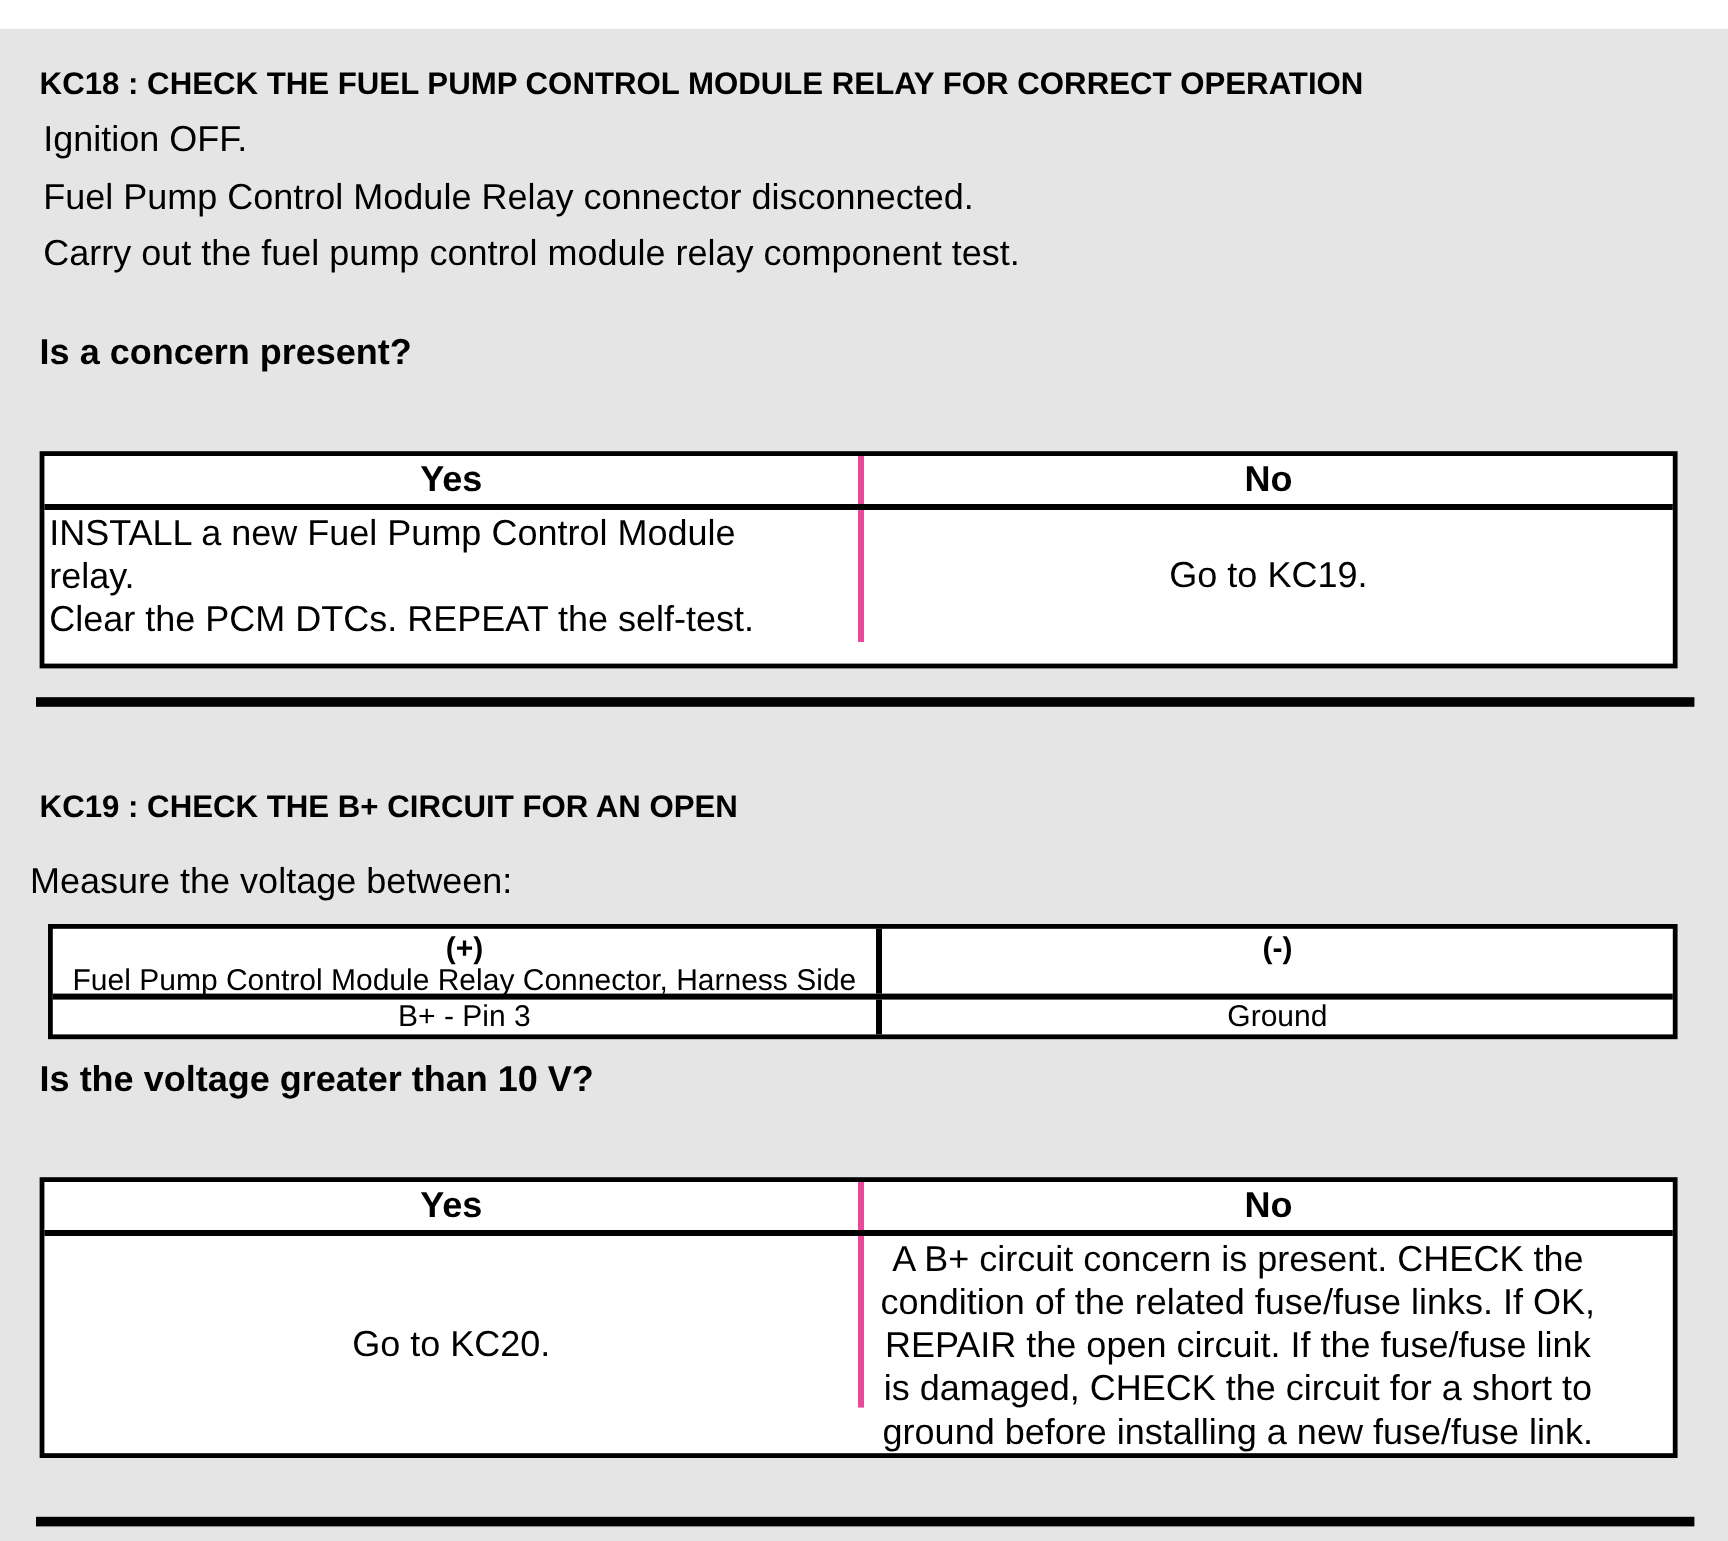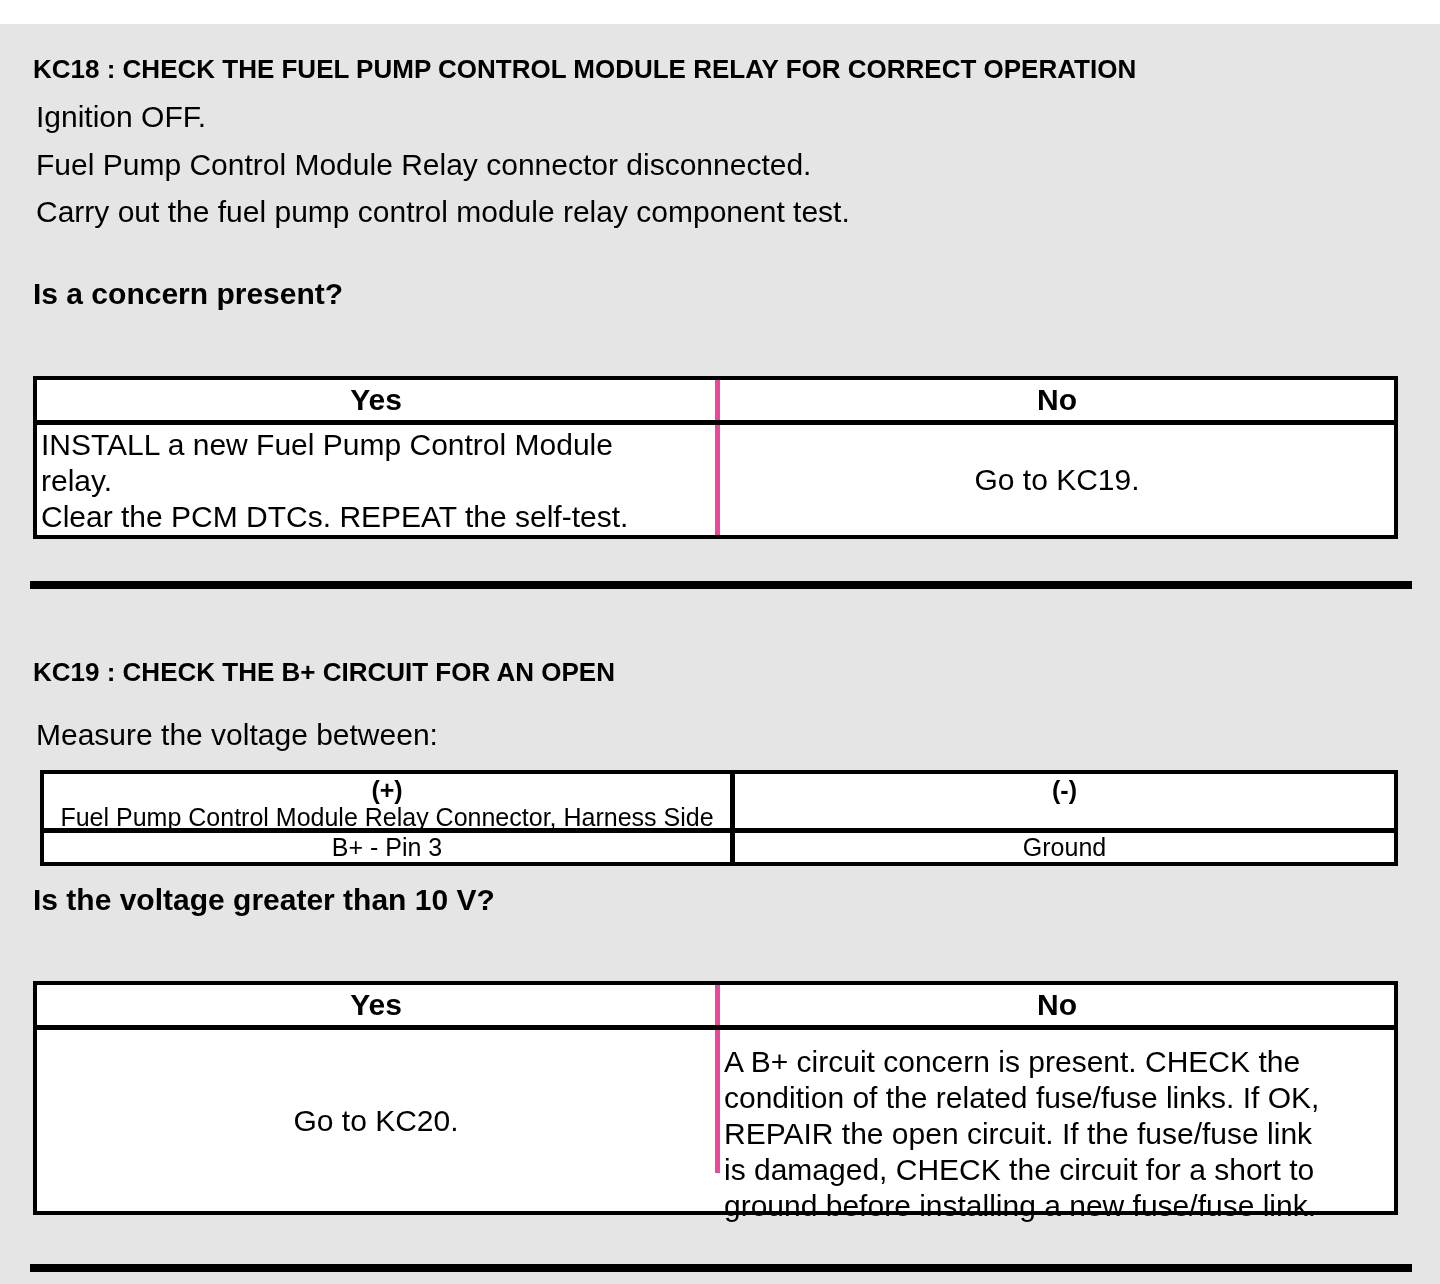--- a/index.html
+++ b/index.html
@@ -101,33 +101,33 @@
   <div class="abs step-text" style="left:36px; top:170px;">Carry out the fuel pump control module relay component test.</div>
 
   <div class="abs question" style="left:33px; top:252px;">Is a concern present?</div>
 
   <div class="abs dtable" style="left:33px; top:352px; width:1357px;">
     <div class="row header">
       <div class="cell-left hcell">Yes</div>
       <div class="cell-right hcell">No</div>
     </div>
     <div class="row">
-      <div class="cell-left bcell" style="height:110px; padding:2px 55px 0 4px;">
+      <div class="cell-left bcell" style="height:128px; padding:2px 55px 0 4px;">
         <div>INSTALL a new Fuel Pump Control Module relay.</div>
         <div>Clear the PCM DTCs. REPEAT the self-test.</div>
       </div>
       <div class="cell-right bcell vh-center" style="height:110px;">Go to KC19.</div>
     </div>
   </div>
 
   <div class="abs hrule" style="left:30px; top:557px; width:1382px;"></div>
 
   <div class="abs step-heading" style="left:33px; top:633px;">KC19 : CHECK THE B+ CIRCUIT FOR AN OPEN</div>
 
-  <div class="abs step-text" style="left:36px; top:693px;">Measure the voltage between:</div>
+  <div class="abs step-text" style="left:25px; top:693px;">Measure the voltage between:</div>
 
   <div class="abs mtable" style="left:40px; top:746px; width:1350px;">
     <div class="row header">
       <div class="cell-left mh">
         <div class="sign">(+)</div>
         <div>Fuel Pump Control Module Relay Connector, Harness Side</div>
       </div>
       <div class="cell-right mh">
         <div class="sign">(-)</div>
       </div>
@@ -140,19 +140,19 @@
 
   <div class="abs question" style="left:33px; top:858px;">Is the voltage greater than 10 V?</div>
 
   <div class="abs dtable" style="left:33px; top:957px; width:1357px;">
     <div class="row header">
       <div class="cell-left hcell">Yes</div>
       <div class="cell-right hcell">No</div>
     </div>
     <div class="row">
       <div class="cell-left bcell vh-center" style="height:181px;">Go to KC20.</div>
-      <div class="cell-right bcell" style="height:143px; padding:14px 55px 0 4px;">A B+ circuit concern is present. CHECK the condition of the related fuse/fuse links. If OK, REPAIR the open circuit. If the fuse/fuse link is damaged, CHECK the circuit for a short to ground before installing a new fuse/fuse link.</div>
+      <div class="cell-right bcell" style="height:143px; padding:2px 55px 0 4px;text-align:center;">A B+ circuit concern is present. CHECK the condition of the related fuse/fuse links. If OK, REPAIR the open circuit. If the fuse/fuse link is damaged, CHECK the circuit for a short to ground before installing a new fuse/fuse link.</div>
     </div>
   </div>
 
   <div class="abs hrule" style="left:30px; top:1240px; width:1382px;"></div>
 
 </div>
 
 </body></html>

